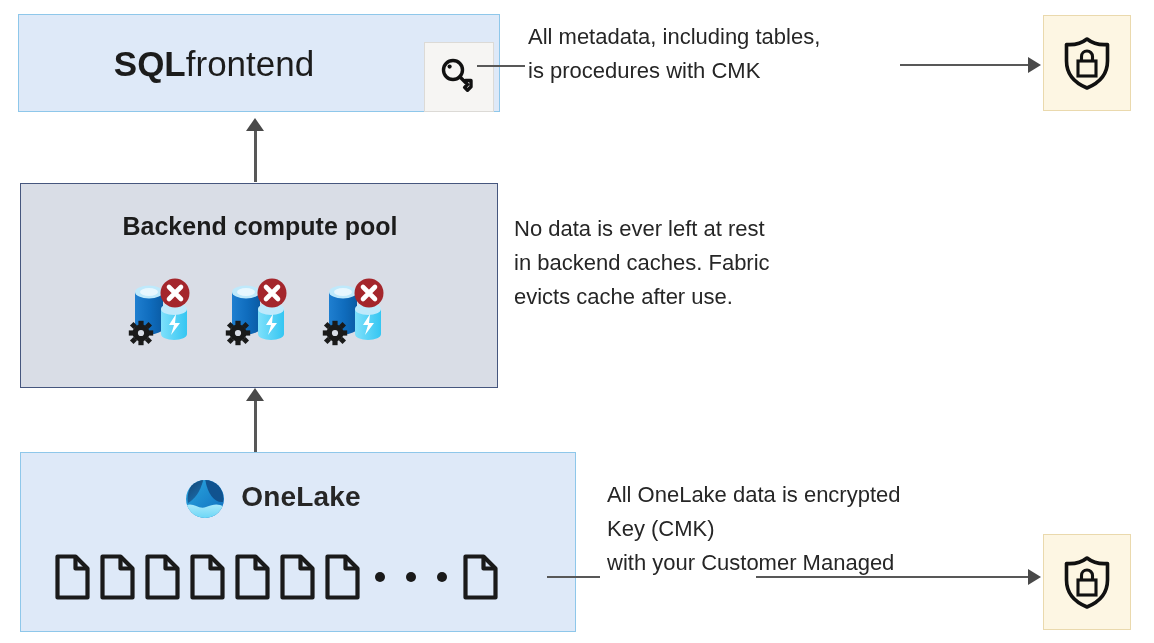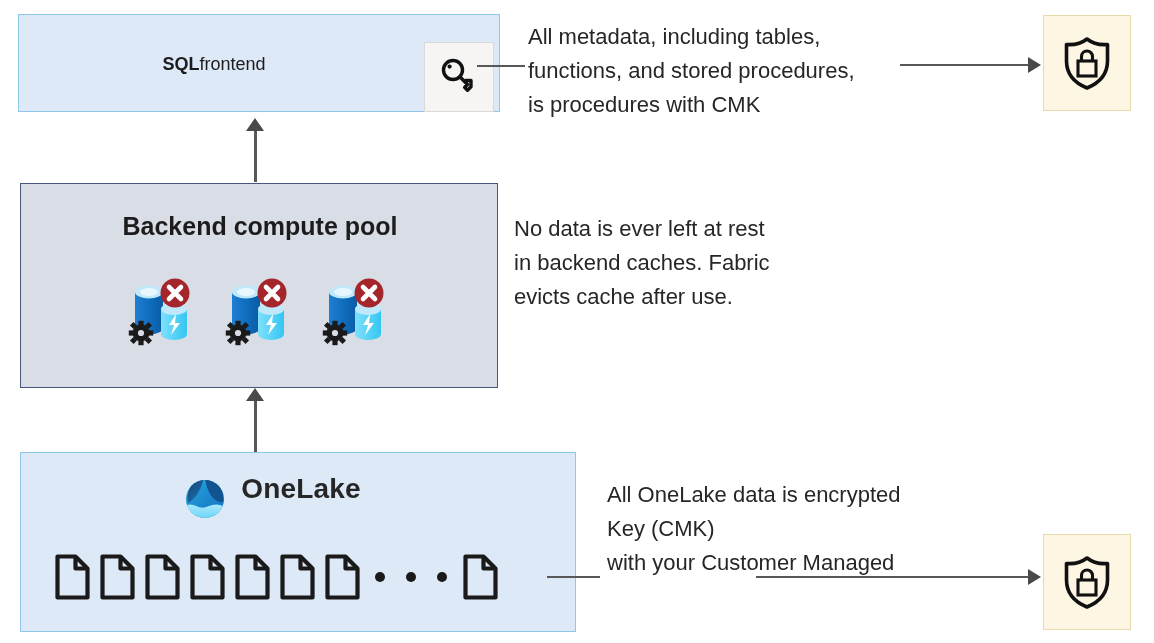--- a/index.html
+++ b/index.html
@@ -14,21 +14,21 @@
   
   .box { position: absolute; }
 
   #sql-box {
     left: 18px; top: 14px; width: 482px; height: 98px;
     background: #dee9f8; border: 1.5px solid #8ec7ea;
   }
   #sql-label {
     position: absolute; left: 0; top: 0; width: 390px; height: 98px;
     display: flex; align-items: center; justify-content: center;
-    font-size: 18px; color: #1c1c1c; white-space: nowrap;
+    font-size: 35px; color: #1c1c1c; white-space: nowrap;
   }
   #sql-label .strong { font-weight: bold; }
   #sql-label .rest { font-weight: normal; text-align: center; }
 
   #backend-box {
     left: 20px; top: 183px; width: 478px; height: 205px;
     background: #d9dde6; border: 1.2px solid #46567e; padding-left: 28px;
   }
   #backend-title {
     position: absolute; left: 0; top: 28px; width: 478px;
@@ -38,21 +38,21 @@
     position: absolute; left: 0; top: 92px; width: 478px;
     display: flex; justify-content: center; gap: 21px;
   }
 
   #onelake-box {
     left: 20px; top: 452px; width: 556px; height: 180px;
     background: #dee9f8; border: 1.5px solid #8ec7ea;
   }
   #onelake-head {
     position: absolute; left: 0; top: 20px; width: 500px;
-    display: flex; align-items: flex-start; justify-content: center; gap: 12px;
+    display: flex; align-items: center; justify-content: center; gap: 12px;
   }
   #onelake-word { font-size: 28px; font-weight: bold; color: #262626; letter-spacing: .2px; }
   #file-row {
     position: absolute; left: 32px; top: 100px;
     display: flex; align-items: center; gap: 7px;
   }
   .dot { width: 10px; height: 10px; border-radius: 50%; background: #1a1a1a; margin: 0 7px; }
 
   
   .key-chip {
@@ -108,21 +108,20 @@
         </g>
         <circle cx="12.6" cy="11.6" r="2.1" fill="#111"></circle>
       </svg>
     </div>
   </div>
 
   <div class="stub" style="left:477px; top:65px; width:48px;"></div>
 
   <div class="note" id="note-metadata">
     <div>All metadata, including tables,</div>
-    <div>functions, and stored procedures,</div>
     <div>is procedures with CMK</div>
   </div>
 
   <div class="hline" style="left:900px; top:64px; width:130px;"></div>
   <div class="harrow" style="left:1028px; top:57px;"></div>
 
   <div class="shield-chip" id="shield-top">
     <svg width="52" height="56" viewBox="0 0 52 56">
       <path d="M26 4 C19 9.5 11 10 5.5 9.5 L5.5 26 C5.5 40 15 48.5 26 53 C37 48.5 46.5 40 46.5 26 L46.5 9.5 C41 10 33 9.5 26 4 Z" fill="none" stroke="#111" stroke-width="3.6" stroke-linejoin="round"></path>
       <rect x="17" y="26" width="18" height="15" fill="none" stroke="#111" stroke-width="3.1"></rect>

